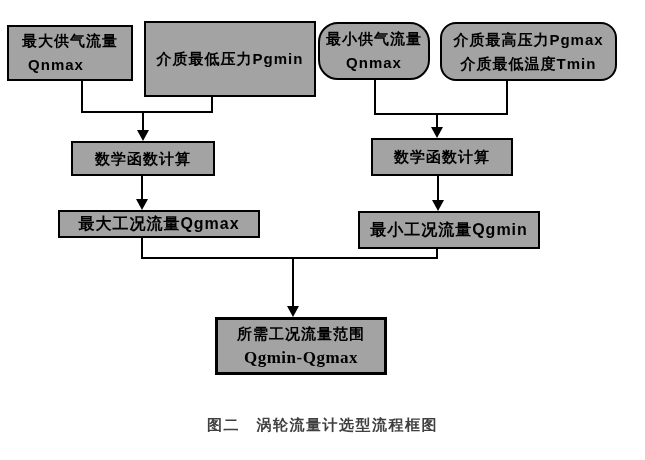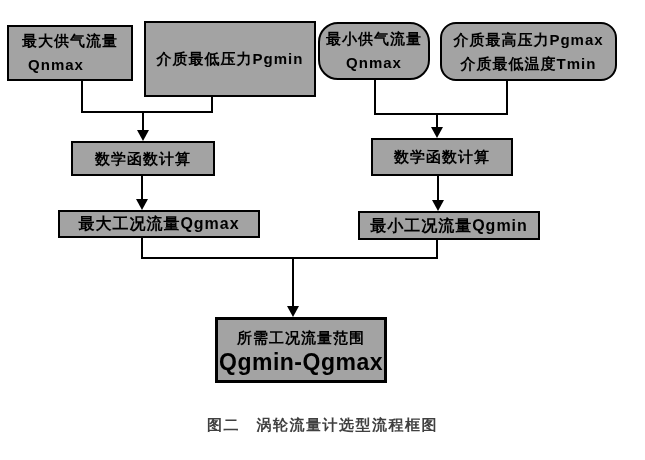--- a/index.html
+++ b/index.html
@@ -28,21 +28,21 @@
     justify-content: center;
     text-align: center;
     font-weight: bold;
     font-size: 15px;
     line-height: 24px;
     letter-spacing: 1px;
   }
   .node.thick { border-width: 3px; }
   .node .ln { display: block; white-space: nowrap; }
   .shift-left { transform: translateX(-14px); }
-  .big { font-size: 23px; letter-spacing: 0.5px; }
+  .big { font-size: 17px; letter-spacing: 0.5px; font-family: Liberation Serif, serif; }
   .caption {
     position: absolute;
     left: 0; right: 0;
     top: 416px;
     text-align: center;
     font-weight: bold;
     font-size: 15px;
     letter-spacing: 1.5px;
     color: #404040;
   }
@@ -97,24 +97,24 @@
   </div>
 
   <div class="node" style="left:371px; top:138px; width:142px; height:38px;">
     <span class="ln">数学函数计算</span>
   </div>
 
   <div class="node" style="left:58px; top:210px; width:202px; height:28px; font-size:16px;">
     <span class="ln">最大工况流量Qgmax</span>
   </div>
 
-  <div class="node" style="left:358px; top:211px; width:182px; height:29px; font-size:16px;">
+  <div class="node" style="left:358px; top:211px; width:182px; height:38px; font-size:16px;">
     <span class="ln">最小工况流量Qgmin</span>
   </div>
 
-  <div class="node thick" style="left:215px; top:317px; width:172px; height:66px;">
+  <div class="node thick" style="left:215px; top:317px; width:172px; height:58px;">
     <span class="ln">所需工况流量范围</span>
     <span class="ln big">Qgmin-Qgmax</span>
   </div>
 
   <div class="caption">图二　涡轮流量计选型流程框图</div>
 
 </div>
 
 </body></html>

